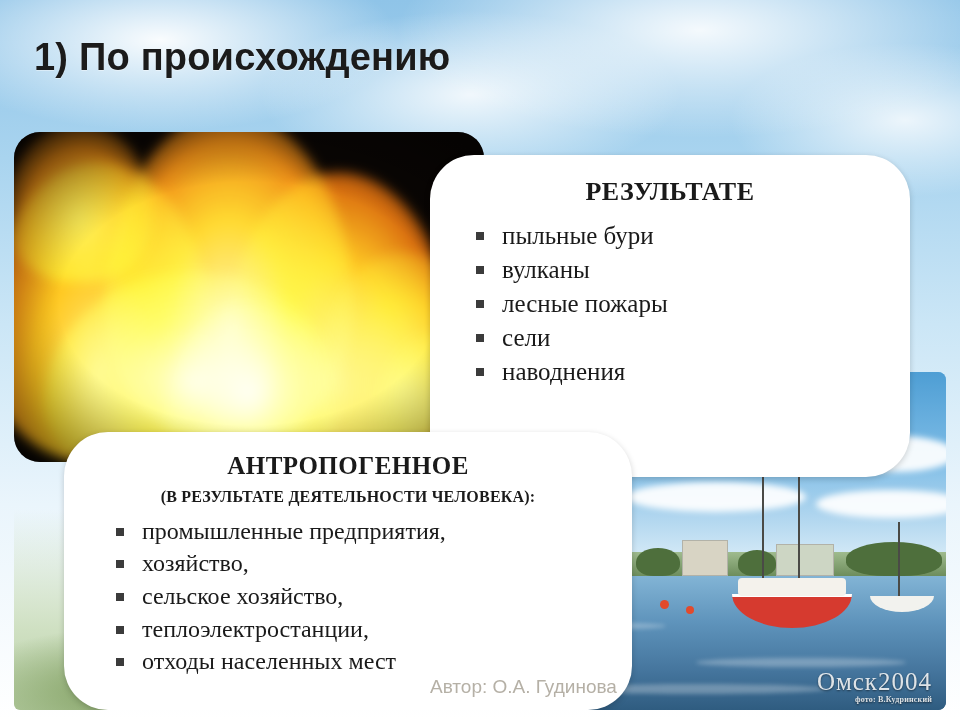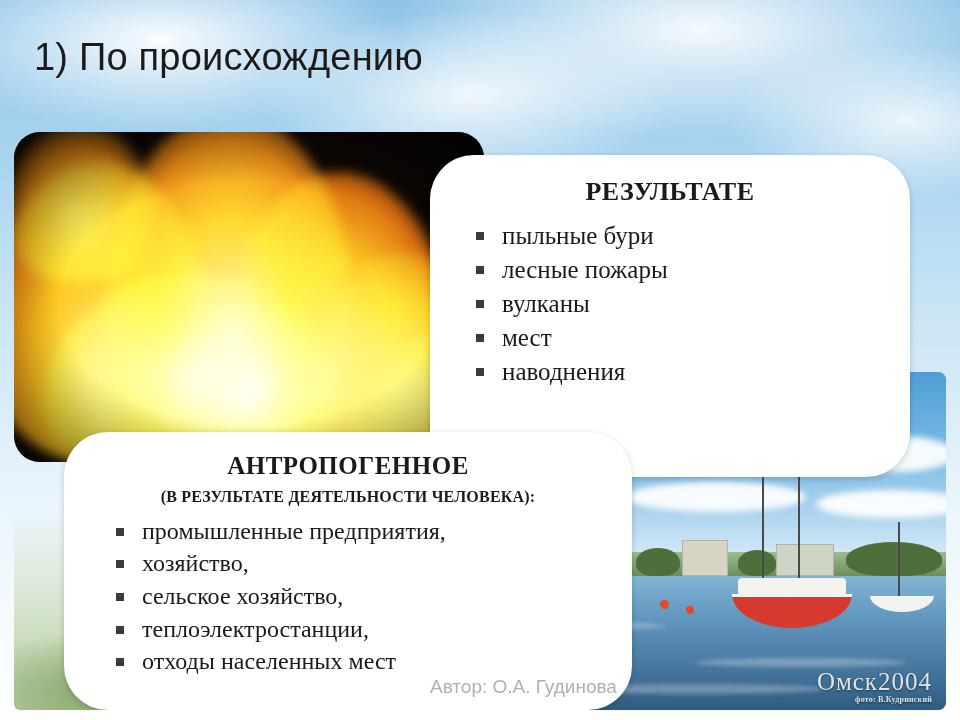--- a/index.html
+++ b/index.html
@@ -29,21 +29,21 @@
       radial-gradient(ellipse 250px 110px at 905px 120px, rgba(255,255,255,0.8) 0%, rgba(255,255,255,0.0) 70%),
       linear-gradient(180deg, #8fc4e8 0%, #a9d4ef 22%, #cbe6f6 45%, #eaf5fc 70%, #ffffff 100%);
   }
 
   
   #title {
     position: absolute;
     left: 34px;
     top: 36px;
     font-size: 38px;
-    font-weight: normal;
+    font-weight: bold;
     color: #1b1b1b;
     letter-spacing: 0.2px;
     white-space: nowrap;
     text-shadow: 0 1px 0 rgba(255,255,255,0.4);
   }
 
   
   #photo-area {
     position: absolute;
     left: 14px;
@@ -309,23 +309,23 @@
       <div class="rv-hull-white" style="left:424px; top:224px; width:64px; height:16px;"></div>
 
       <div style="position:absolute; left:214px; top:228px; width:9px; height:9px; background:#e24a2c; border-radius:50%;"></div>
       <div style="position:absolute; left:240px; top:234px; width:8px; height:8px; background:#e24a2c; border-radius:50%;"></div>
     </div>
 
     <div id="box-natural" class="callout">
       <div class="box-title">РЕЗУЛЬТАТЕ</div>
       <ul class="bullets">
         <li>пыльные бури</li>
+        <li>вулканы</li>
         <li>лесные пожары</li>
-        <li>вулканы</li>
-        <li>мест</li>
+        <li>сели</li>
         <li>наводнения</li>
       </ul>
     </div>
 
     <div id="box-anthro" class="callout">
       <div class="box-title">АНТРОПОГЕННОЕ</div>
       <div class="box-sub">(В РЕЗУЛЬТАТЕ ДЕЯТЕЛЬНОСТИ ЧЕЛОВЕКА):</div>
       <ul class="bullets">
         <li>промышленные предприятия,</li>
         <li>хозяйство,</li>

